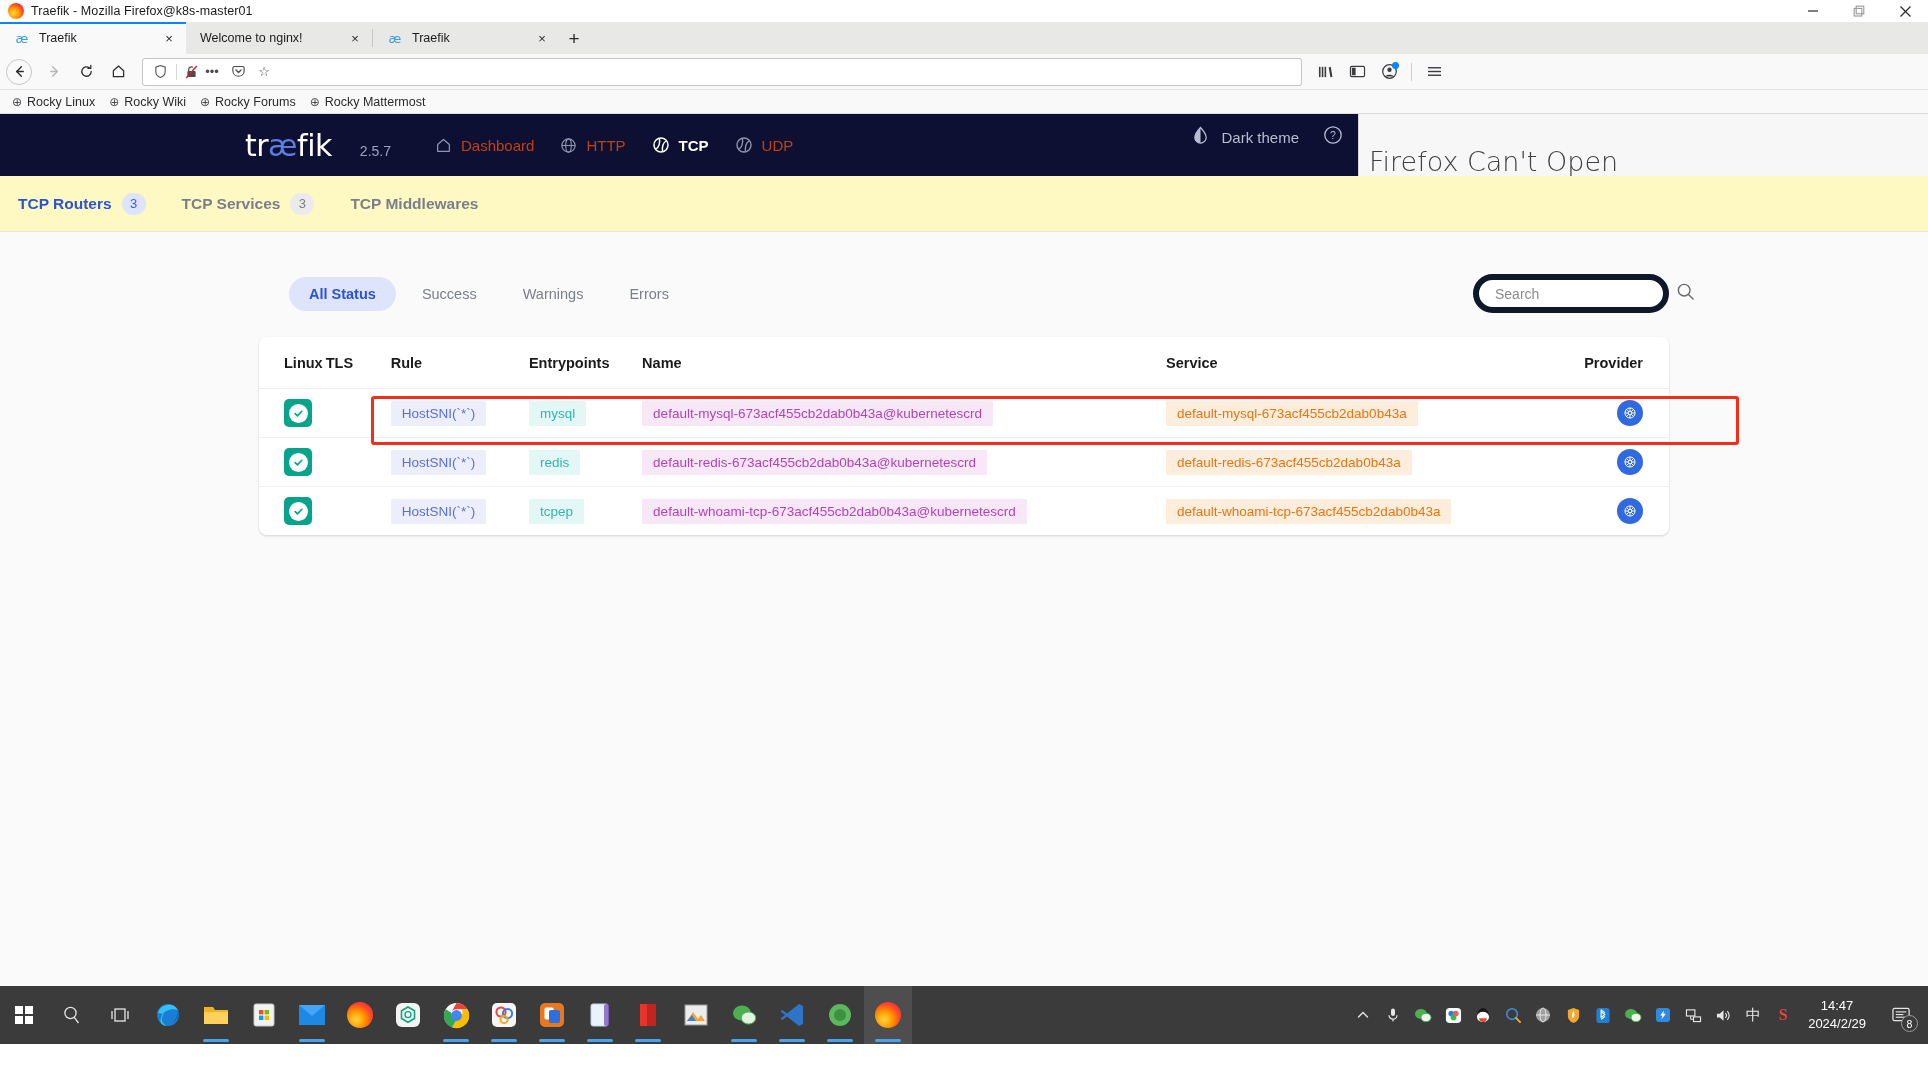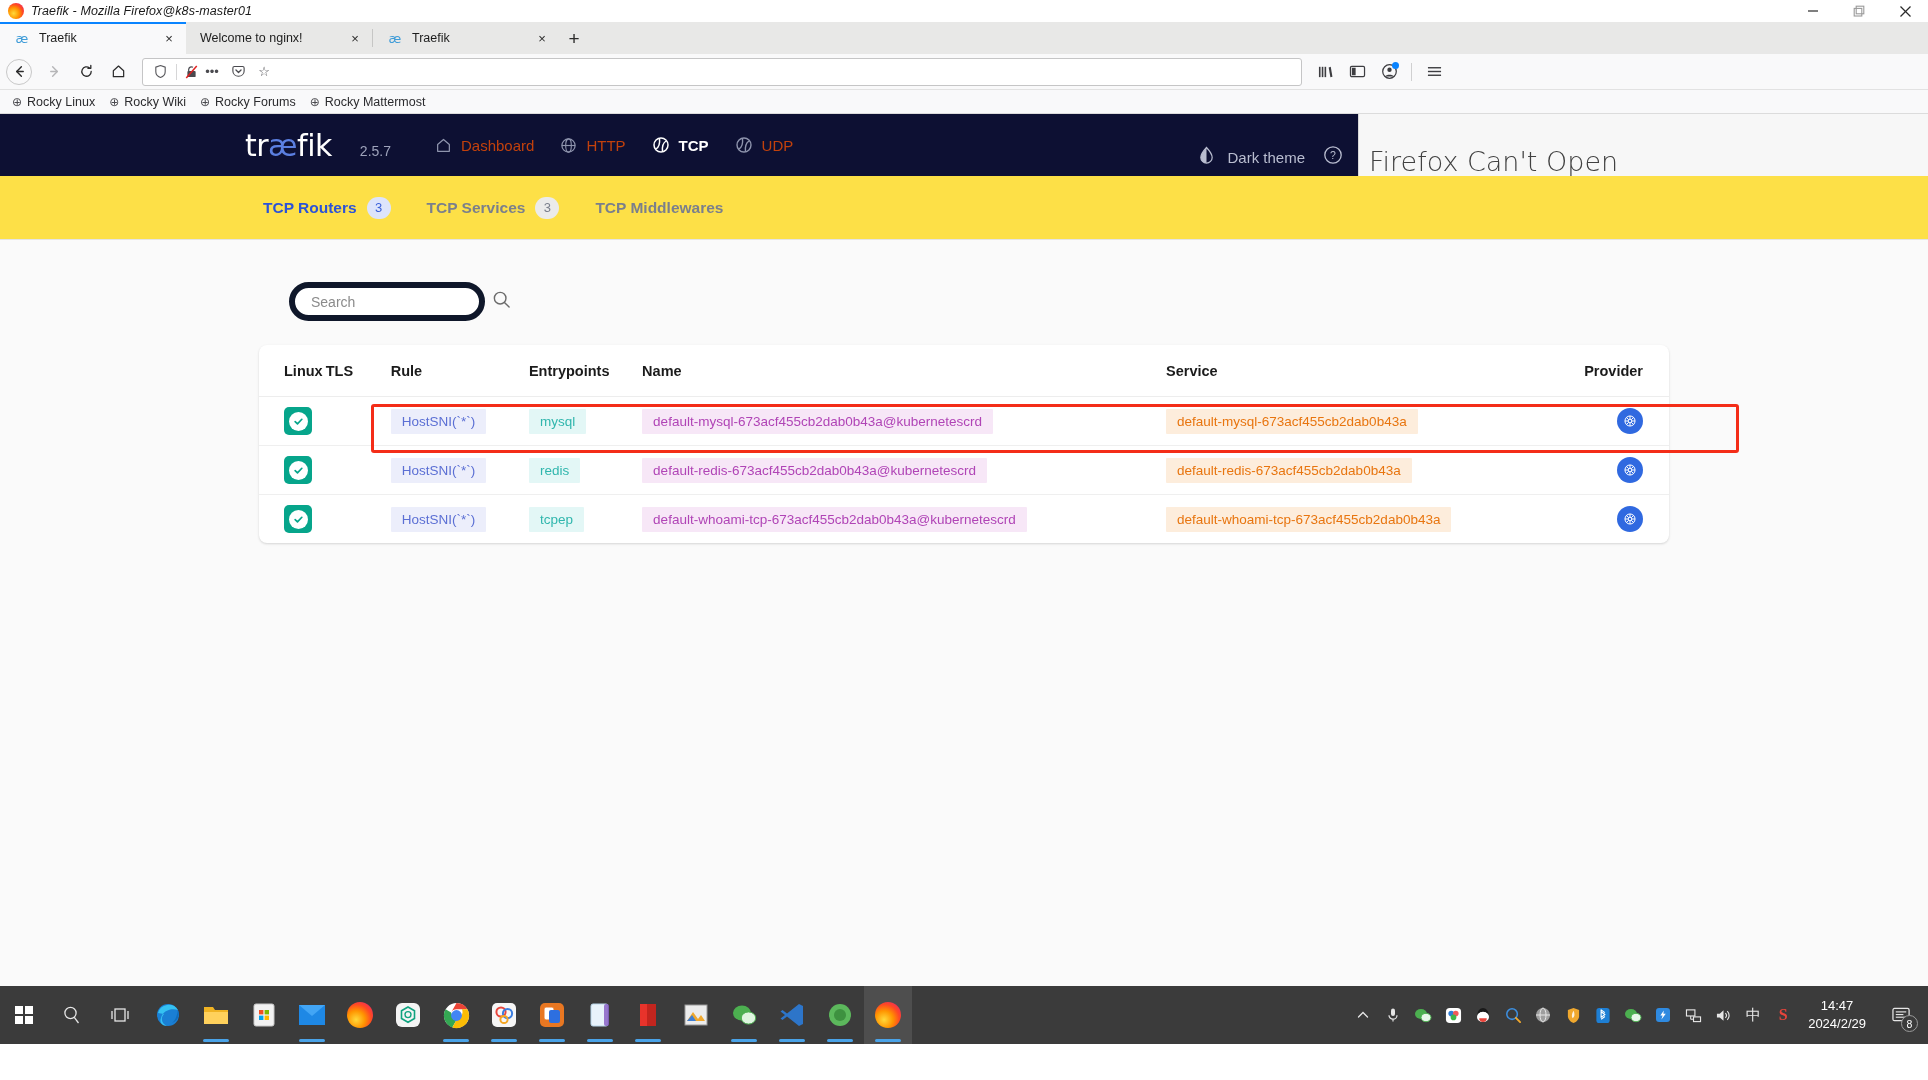--- a/index.html
+++ b/index.html
@@ -16,21 +16,21 @@
     display: flex; align-items: center;
     border-bottom: 0px solid #ccc;
     position: relative;
   }
   .ff-logo {
     width: 16px; height: 16px; margin-left: 8px; margin-right: 7px;
     border-radius: 50%;
     background: radial-gradient(circle at 35% 65%, #ffd93b 0%, #ff9500 38%, #ff4a22 62%, #e31587 100%);
     flex: 0 0 auto;
   }
-  .titlebar-text { font-size: 12.5px; color: #1a1a1a; letter-spacing: .1px; font-style: italic; }
+  .titlebar-text { font-size: 12.5px; color: #1a1a1a; letter-spacing: .1px; }
   .win-controls { position: absolute; right: 0; top: 0; height: 22px; display: flex; }
   .win-btn {
     width: 46px; height: 22px; display: flex; align-items: center; justify-content: center;
     font-size: 13px; color: #2b2b2b;
   }
   .win-btn svg { display: block; }
 
   
   .tabstrip {
     height: 32px; background: #e8e8e7;
@@ -123,35 +123,35 @@
   .version { font-size: 14px; color: #9ea3bb; }
   .hdr-nav { display: flex; align-items: center; gap: 26px; margin-left: 44px; }
   .hdr-link {
     display: flex; align-items: center; gap: 9px;
     font-size: 15px; color: #c2410c;
   }
   .hdr-link.active { color: #ffffff; font-weight: 600; }
   .hdr-link svg { display: block; }
   .hdr-right {
     position: absolute; right: 585px; top: 0; height: 46px;
-    display: flex; align-items: center; gap: 18px; margin-top: 20px;
+    display: flex; align-items: center; gap: 24px;
   }
   .theme-toggle { display: flex; align-items: center; gap: 12px; font-size: 15px; color: #b9bdd0; }
   .help-icon { color: #b9bdd0; }
 
   .ff-overlay {
     position: absolute; right: 0; top: 0; width: 570px; height: 62px;
     background: #f7f7f7; border-left: 1px solid #d8d8d8;
     display: flex; align-items: flex-end; padding-left: 10px;
   }
   .ff-overlay-text { font-size: 27px; color: #414141; font-weight: 300; line-height: 1.05; padding-bottom: 0px; font-family: "DejaVu Sans", sans-serif;}
 
   .subtabs {
-    height: 64px; background: #fde047;
-    display: flex; align-items: center; padding-left: 245px; gap: 0px;
+    height: 56px; background: #fef9c3;
+    display: flex; align-items: center; gap: 0px;
     border-bottom: 1px solid #e4e4e4;
   }
   .subtab {
     display: flex; align-items: center; gap: 10px;
     font-size: 15.5px; color: #7a7f8c; font-weight: 600;
     padding: 0 18px; height: 48px; line-height: 48px;
   }
   .subtab.active { color: #2b52d8; }
   .count-pill {
     min-width: 24px; height: 22px; border-radius: 11px;
@@ -483,20 +483,26 @@
       <span class="count-pill">3</span>
     </div>
     <div class="subtab">
       <span>TCP Middlewares</span>
     </div>
   </div>
 
   <div class="content">
 
     <div class="filterbar">
+      <div class="statusfilters">
+        <div class="sfilter active">All Status</div>
+        <div class="sfilter">Success</div>
+        <div class="sfilter">Warnings</div>
+        <div class="sfilter">Errors</div>
+      </div>
       <div class="searchbox">
         <input type="text" placeholder="Search" style="">
         <span class="search-icon">
           <svg width="19" height="19" viewBox="0 0 20 20">
               <circle cx="8.6" cy="8.6" r="6.1" fill="none" stroke="#6b6b6b" stroke-width="1.5"></circle>
               <line x1="13.1" y1="13.1" x2="18" y2="18" stroke="#6b6b6b" stroke-width="1.5" stroke-linecap="round"></line>
             </svg>
         </span>
       </div>
     </div>

